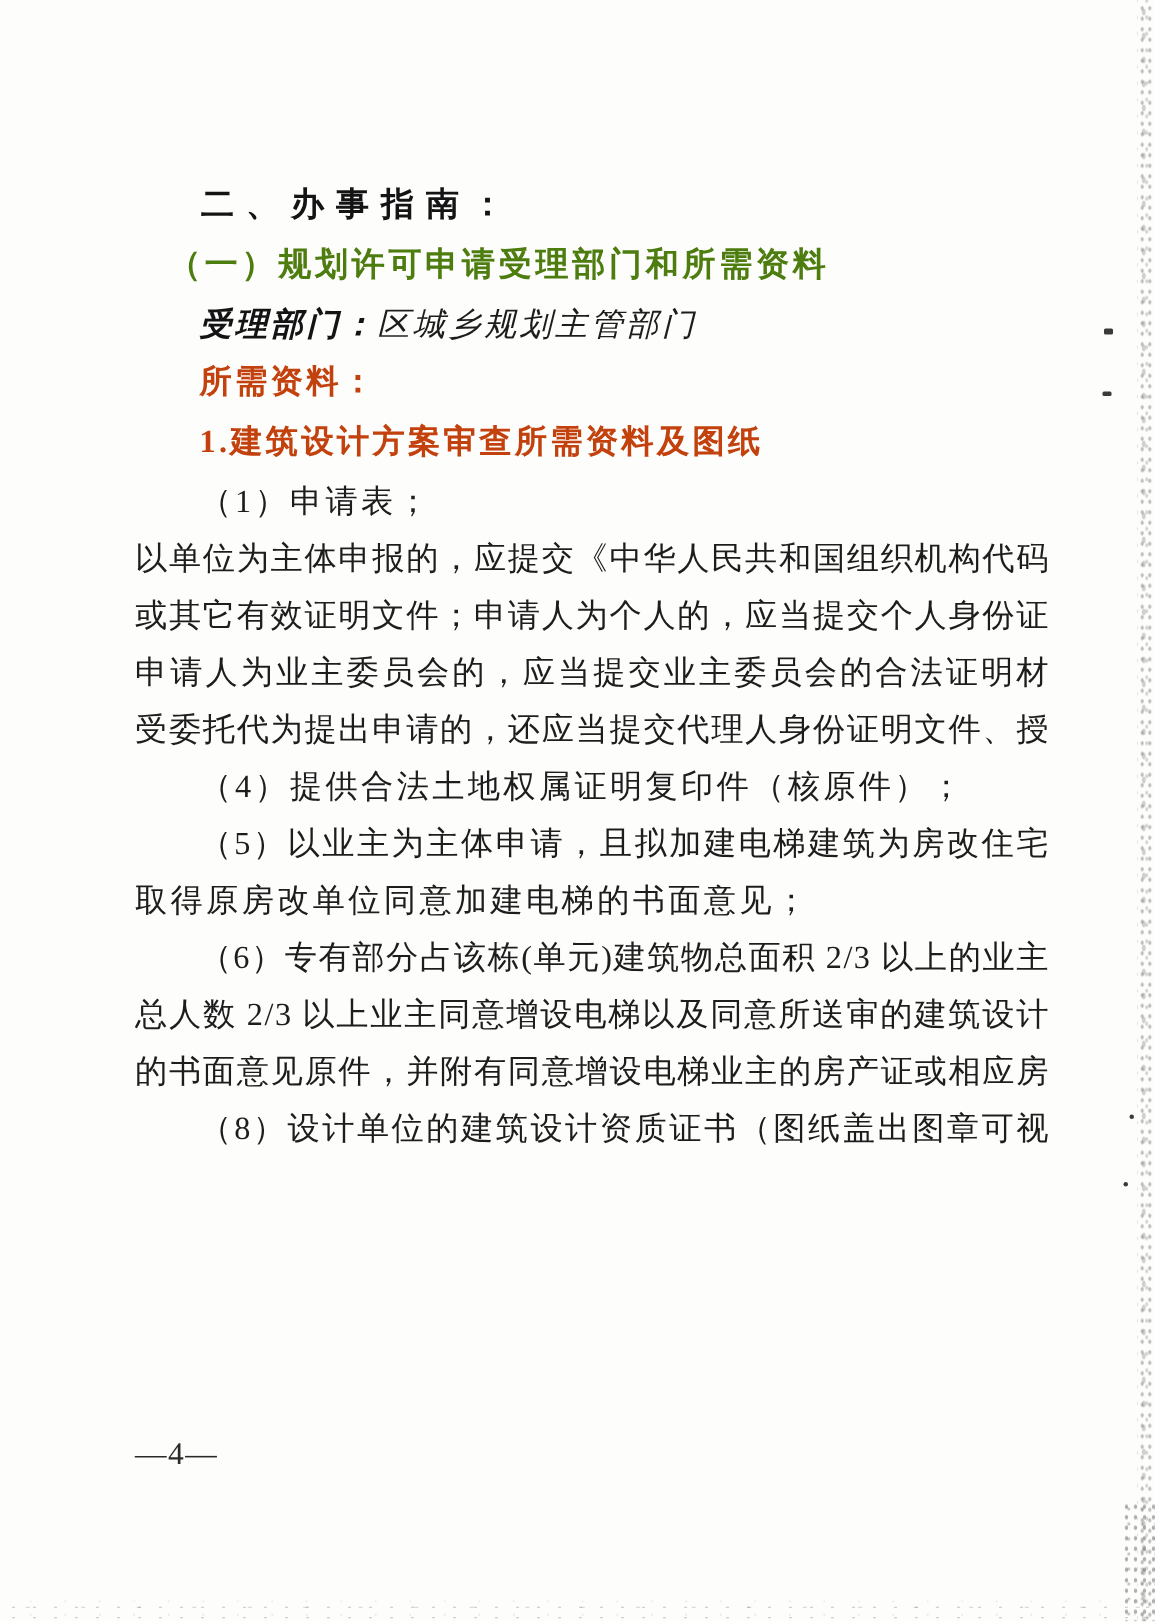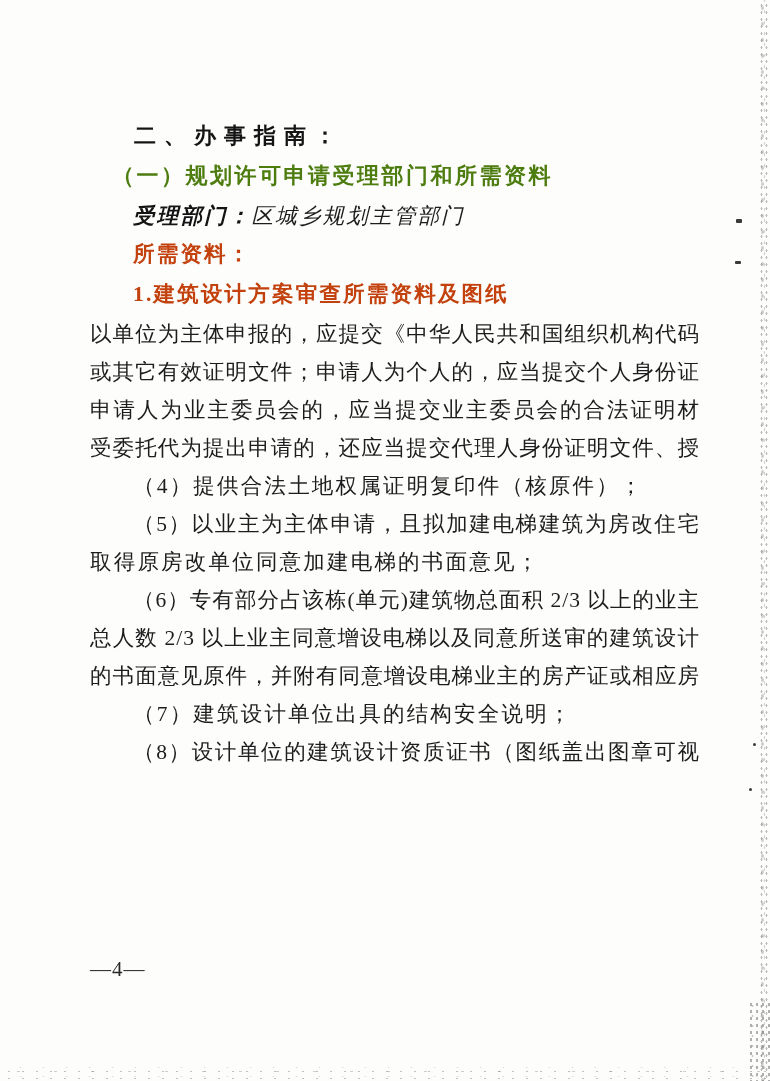--- a/index.html
+++ b/index.html
@@ -113,31 +113,31 @@
 </head>
 <body>
 
 <div class="page">
   <div class="doc">
       <div class="line h1" style="padding-left: 2em;"><span class="seg">二、办事指南：</span></div>
       <div class="line h2" style="padding-left: 1em;"><span class="seg">（一）规划许可申请受理部门和所需资料</span></div>
       <div class="line body" style="padding-left: 2em; font-style: italic;"><span class="seg bold">受理部门：</span><span class="seg">区城乡规划主管部门</span></div>
       <div class="line h3" style="padding-left: 2em;"><span class="seg">所需资料：</span></div>
       <div class="line h3" style="padding-left: 2em;"><span class="seg">1.建筑设计方案审查所需资料及图纸</span></div>
+      <div class="line body" style="padding-left: 2em;"><span class="seg">（1）申请表；</span></div>
       <div class="line body justify"><span class="seg">以单位为主体申报的，应提交《中华人民共和国组织机构代码证》</span></div>
       <div class="line body justify"><span class="seg">或其它有效证明文件；申请人为个人的，应当提交个人身份证明；</span></div>
       <div class="line body justify"><span class="seg">申请人为业主委员会的，应当提交业主委员会的合法证明材料；接</span></div>
       <div class="line body justify"><span class="seg">受委托代为提出申请的，还应当提交代理人身份证明文件、授权委</span></div>
       <div class="line body" style="padding-left: 2em;"><span class="seg">（4）提供合法土地权属证明复印件（核原件）；</span></div>
       <div class="line body justify" style="padding-left: 2em;"><span class="seg">（5）以业主为主体申请，且拟加建电梯建筑为房改住宅的，应</span></div>
       <div class="line body"><span class="seg">取得原房改单位同意加建电梯的书面意见；</span></div>
       <div class="line body justify" style="padding-left: 2em;"><span class="seg">（6）专有部分占该栋(单元)建筑物总面积 2/3 以上的业主且占</span></div>
       <div class="line body justify"><span class="seg">总人数 2/3 以上业主同意增设电梯以及同意所送审的建筑设计方案</span></div>
       <div class="line body justify"><span class="seg">的书面意见原件，并附有同意增设电梯业主的房产证或相应房产权</span></div>
-      <div class="line body" style="padding-left: 2em;"><span class="seg">（7）建筑设计单位出具的结构安全说明；</span></div>
       <div class="line body justify" style="padding-left: 2em;"><span class="seg">（8）设计单位的建筑设计资质证书（图纸盖出图章可视为已提</span></div>
     </div>
 
   <div class="page-number">—4—</div>
 
   <div class="noise-right"></div>
   <div class="noise-bottom"></div>
   <div class="noise-corner"></div>
   <span class="speck s1"></span>
   <span class="speck s2"></span>

